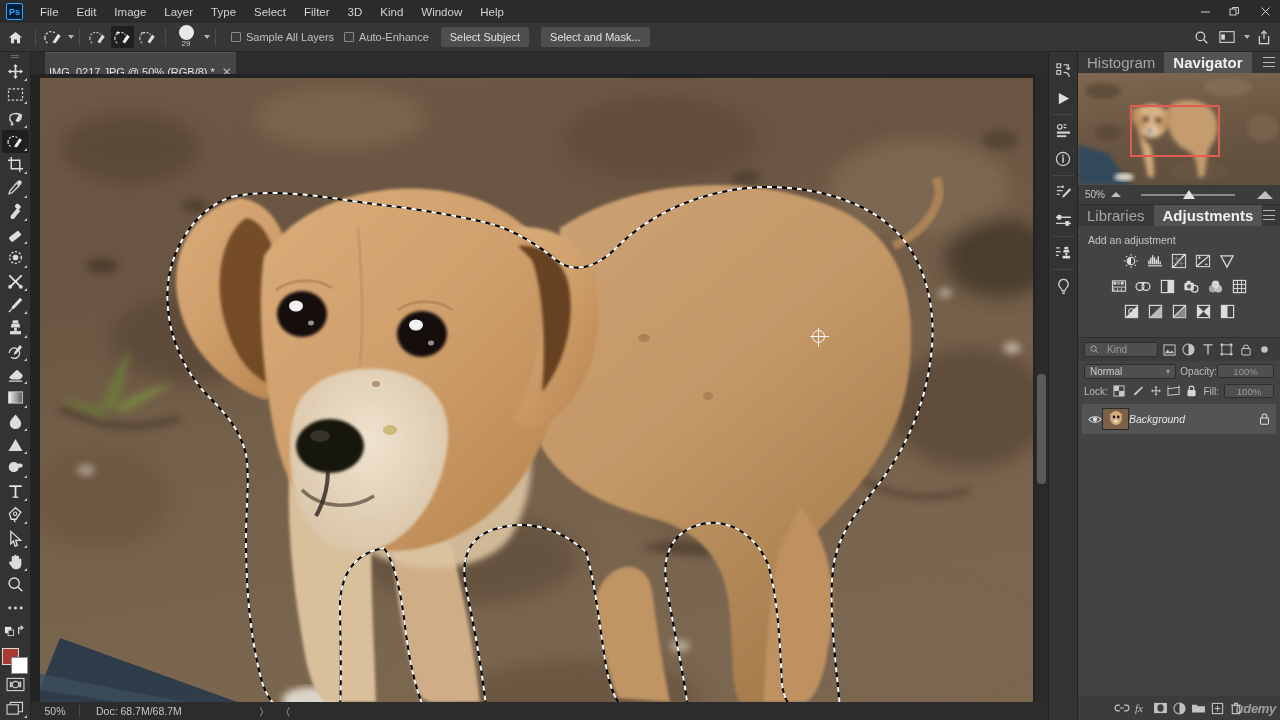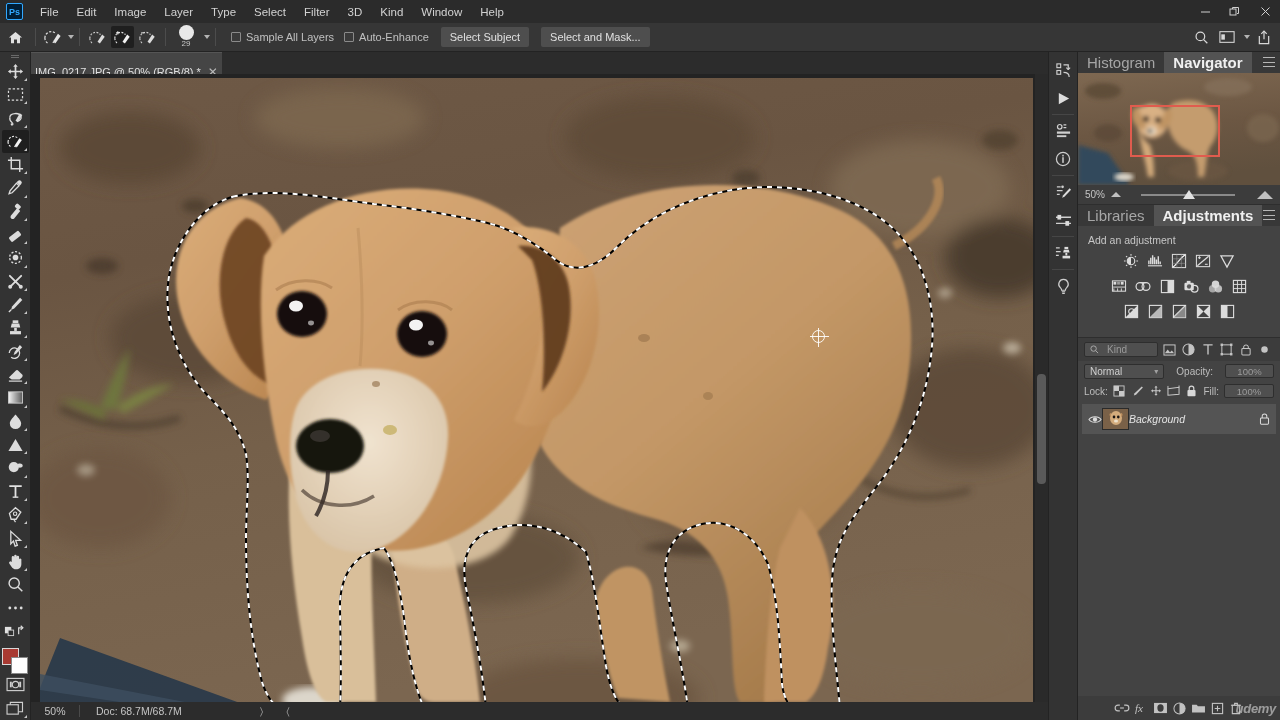--- a/index.html
+++ b/index.html
@@ -86,21 +86,21 @@
   }
   .swatches{ position:relative;width:28px;height:28px;margin-top:4px; }
   .sw-fg{ position:absolute;left:1px;top:1px;width:17px;height:17px;background:#a83a32;border:1px solid #d8d8d8;}
   .sw-bg{ position:absolute;left:10px;top:10px;width:17px;height:17px;background:#ffffff;border:1px solid #8a8a8a;}
 
   
   .tabbar{
     position:absolute;left:31px;top:52px;width:1017px;height:22px;background:#2c2c2c;
   }
   .doctab{
-    position:absolute;left:0;top:0;height:39px;background:#454545;
+    position:absolute;left:14px;top:0;height:39px;background:#454545;
     display:flex;align-items:center;padding:0 4px;gap:7px;
     border-top:1px solid #555; font-size:11px; color:#e0e0e0;
   }
   .tab-close{ color:#bbb;font-size:12px;line-height:10px; }
 
   .canvas-wrap{
     position:absolute;left:31px;top:74px;width:1017px;height:646px;
     background:#232323; overflow:hidden;
   }
   .photo{
@@ -187,21 +187,21 @@
 
   .layers-tools{
     height:23px;background:#3c3c3c;display:flex;align-items:center;padding:0 6px;gap:0px;
   }
   .kind-box{
     display:flex;align-items:center;gap:8px;background:#4f4f4f;border:1px solid #2e2e2e;
     border-radius:2px;height:15px;padding:0 5px;width:74px;font-size:10px;color:#9a9a9a;
   }
   .lt-ic{ width:19px;height:19px;display:flex;align-items:center;justify-content:center;}
   .blend-row{
-    height:20px;display:flex;align-items:center;padding:0 6px;gap:12px;font-size:10px;color:#bdbdbd;
+    height:20px;display:flex;align-items:center;padding:0 6px;gap:0;font-size:10px;color:#bdbdbd;
   }
   .blend-select{
     background:#4f4f4f;border:1px solid #2e2e2e;border-radius:2px;height:15px;
     display:flex;align-items:center;padding:0 5px;width:92px;font-size:10px;color:#d0d0d0;
     justify-content:space-between;
   }
   .opacity-box{
     background:#4f4f4f;border:1px solid #2e2e2e;border-radius:2px;height:14px;width:57px;
     display:flex;align-items:center;justify-content:center;font-size:9.5px;color:#9b9b9b;
   }

